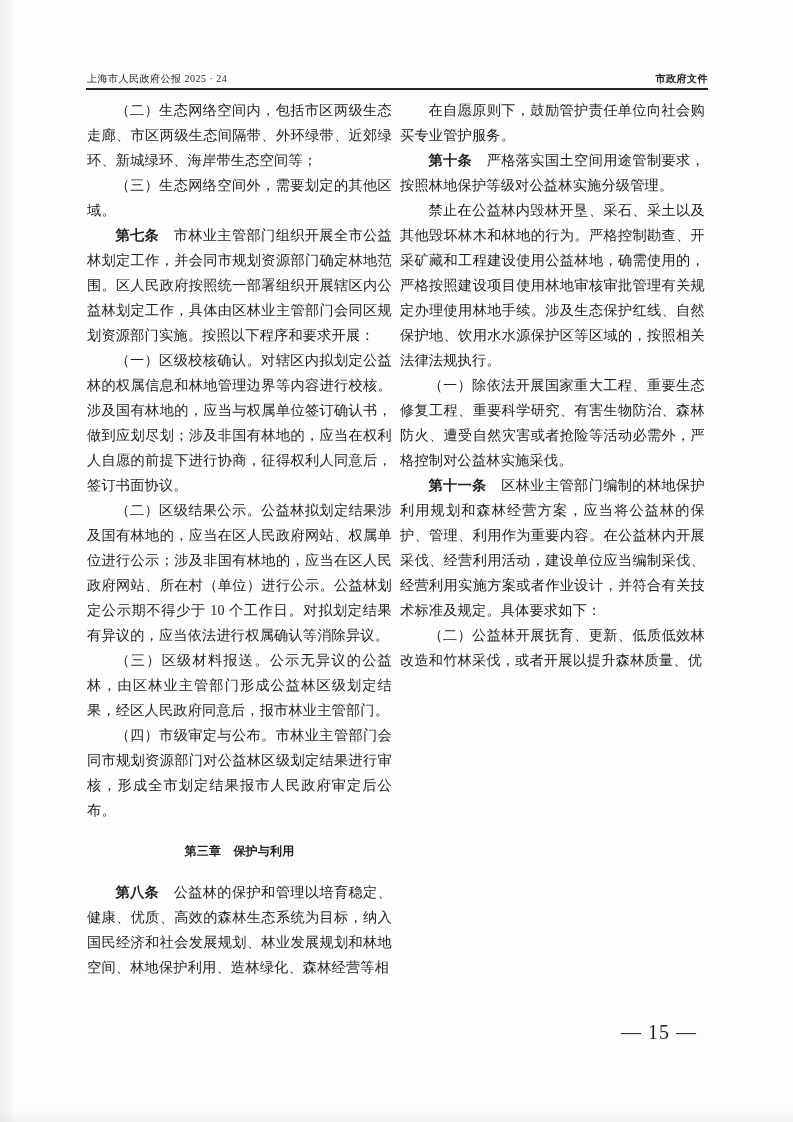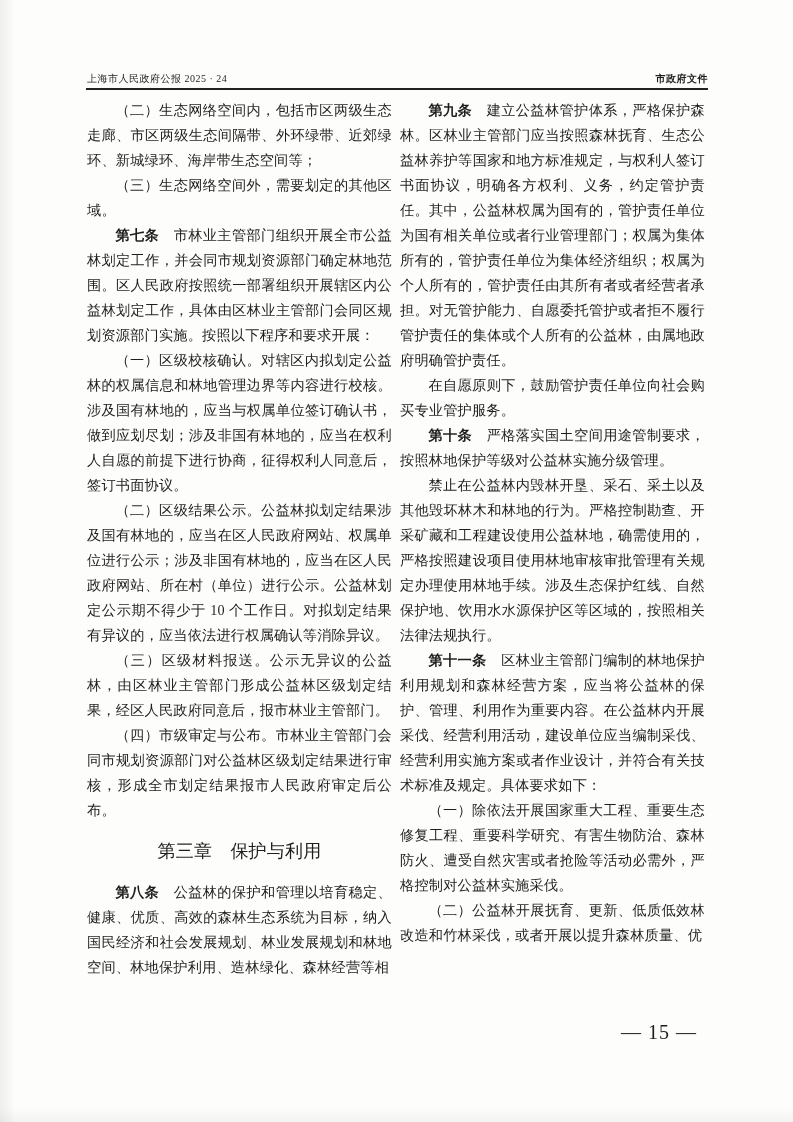--- a/index.html
+++ b/index.html
@@ -43,21 +43,21 @@
     letter-spacing: 0.2px;
   }
   .col-left  { left: 87px; }
   .col-right { left: 400px; }
 
   .col p { margin: 0; padding: 0; }
   .para       { text-indent: 2em; }
   .noindent   { text-indent: 0; }
   .heading {
     text-align: center; text-indent: 0;
-    font-weight: normal; font-size: 18px;
+    font-weight: bold; font-size: 12px;
     margin: 16px 0 16px 0 !important;
   }
   .lead { font-weight: bold; }
 
   .footer {
     position: absolute; left: 400px; top: 1021px; width: 305px;
     text-align: right; padding-right: 8px; box-sizing: border-box;
     font-size: 20px; letter-spacing: 1px;
   }
 </style>
@@ -79,24 +79,23 @@
     <p class="para">（三）生态网络空间外，需要划定的其他区域。</p>
     <p class="para"><span class="lead">第七条</span>　市林业主管部门组织开展全市公益林划定工作，并会同市规划资源部门确定林地范围。区人民政府按照统一部署组织开展辖区内公益林划定工作，具体由区林业主管部门会同区规划资源部门实施。按照以下程序和要求开展：</p>
     <p class="para">（一）区级校核确认。对辖区内拟划定公益林的权属信息和林地管理边界等内容进行校核。涉及国有林地的，应当与权属单位签订确认书，做到应划尽划；涉及非国有林地的，应当在权利人自愿的前提下进行协商，征得权利人同意后，签订书面协议。</p>
     <p class="para">（二）区级结果公示。公益林拟划定结果涉及国有林地的，应当在区人民政府网站、权属单位进行公示；涉及非国有林地的，应当在区人民政府网站、所在村（单位）进行公示。公益林划定公示期不得少于 10 个工作日。对拟划定结果有异议的，应当依法进行权属确认等消除异议。</p>
     <p class="para">（三）区级材料报送。公示无异议的公益林，由区林业主管部门形成公益林区级划定结果，经区人民政府同意后，报市林业主管部门。</p>
     <p class="para">（四）市级审定与公布。市林业主管部门会同市规划资源部门对公益林区级划定结果进行审核，形成全市划定结果报市人民政府审定后公布。</p>
     <p class="heading">第三章　保护与利用</p>
     <p class="para"><span class="lead">第八条</span>　公益林的保护和管理以培育稳定、健康、优质、高效的森林生态系统为目标，纳入国民经济和社会发展规划、林业发展规划和林地空间、林地保护利用、造林绿化、森林经营等相</p>
   </div>
 <div class="col col-right">
-    <p class="para"><span class="lead">第九条</span>　建立公益林管护体系，严格保护森林。区林业主管部门应当按照森林抚育、生态公益林养护等国家和地方标准规定，与权利人签订书面协议，明确各方权利、义务，约定管护责任。其中，公益林权属为国有的，管护责任单位为国有相关单位或者行业管理部门；权属为集体所有的，管护责任单位为集体经济组织；权属为个人所有的，管护责任由其所有者或者经营者承担。对无管护能力、自愿委托管护或者拒不履行管护责任的集体或个人所有的公益林，由属地政府明确管护责任。</p>
     <p class="para">在自愿原则下，鼓励管护责任单位向社会购买专业管护服务。</p>
     <p class="para"><span class="lead">第十条</span>　严格落实国土空间用途管制要求，按照林地保护等级对公益林实施分级管理。</p>
     <p class="para">禁止在公益林内毁林开垦、采石、采土以及其他毁坏林木和林地的行为。严格控制勘查、开采矿藏和工程建设使用公益林地，确需使用的，严格按照建设项目使用林地审核审批管理有关规定办理使用林地手续。涉及生态保护红线、自然保护地、饮用水水源保护区等区域的，按照相关法律法规执行。</p>
+    <p class="para">（一）除依法开展国家重大工程、重要生态修复工程、重要科学研究、有害生物防治、森林防火、遭受自然灾害或者抢险等活动必需外，严格控制对公益林实施采伐。</p>
     <p class="para"><span class="lead">第十一条</span>　区林业主管部门编制的林地保护利用规划和森林经营方案，应当将公益林的保护、管理、利用作为重要内容。在公益林内开展采伐、经营利用活动，建设单位应当编制采伐、经营利用实施方案或者作业设计，并符合有关技术标准及规定。具体要求如下：</p>
-    <p class="para">（一）除依法开展国家重大工程、重要生态修复工程、重要科学研究、有害生物防治、森林防火、遭受自然灾害或者抢险等活动必需外，严格控制对公益林实施采伐。</p>
     <p class="para">（二）公益林开展抚育、更新、低质低效林改造和竹林采伐，或者开展以提升森林质量、优</p>
   </div>
 
 <div class="footer">
   <span>— 15 —</span>
 </div>
 
 </body></html>

